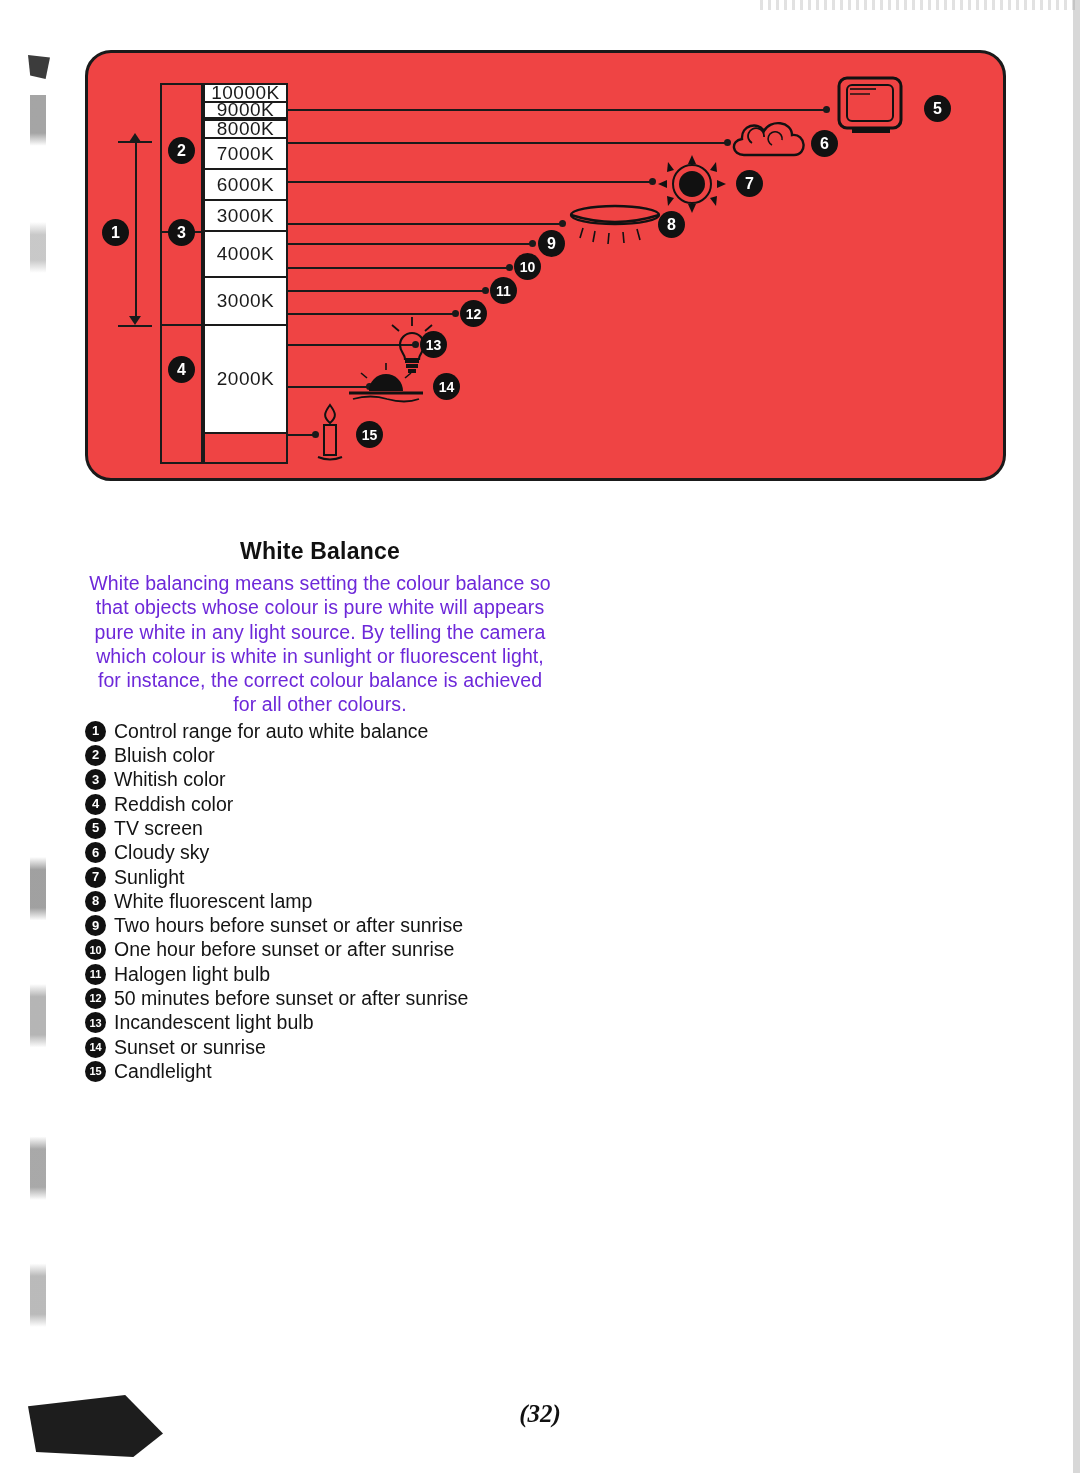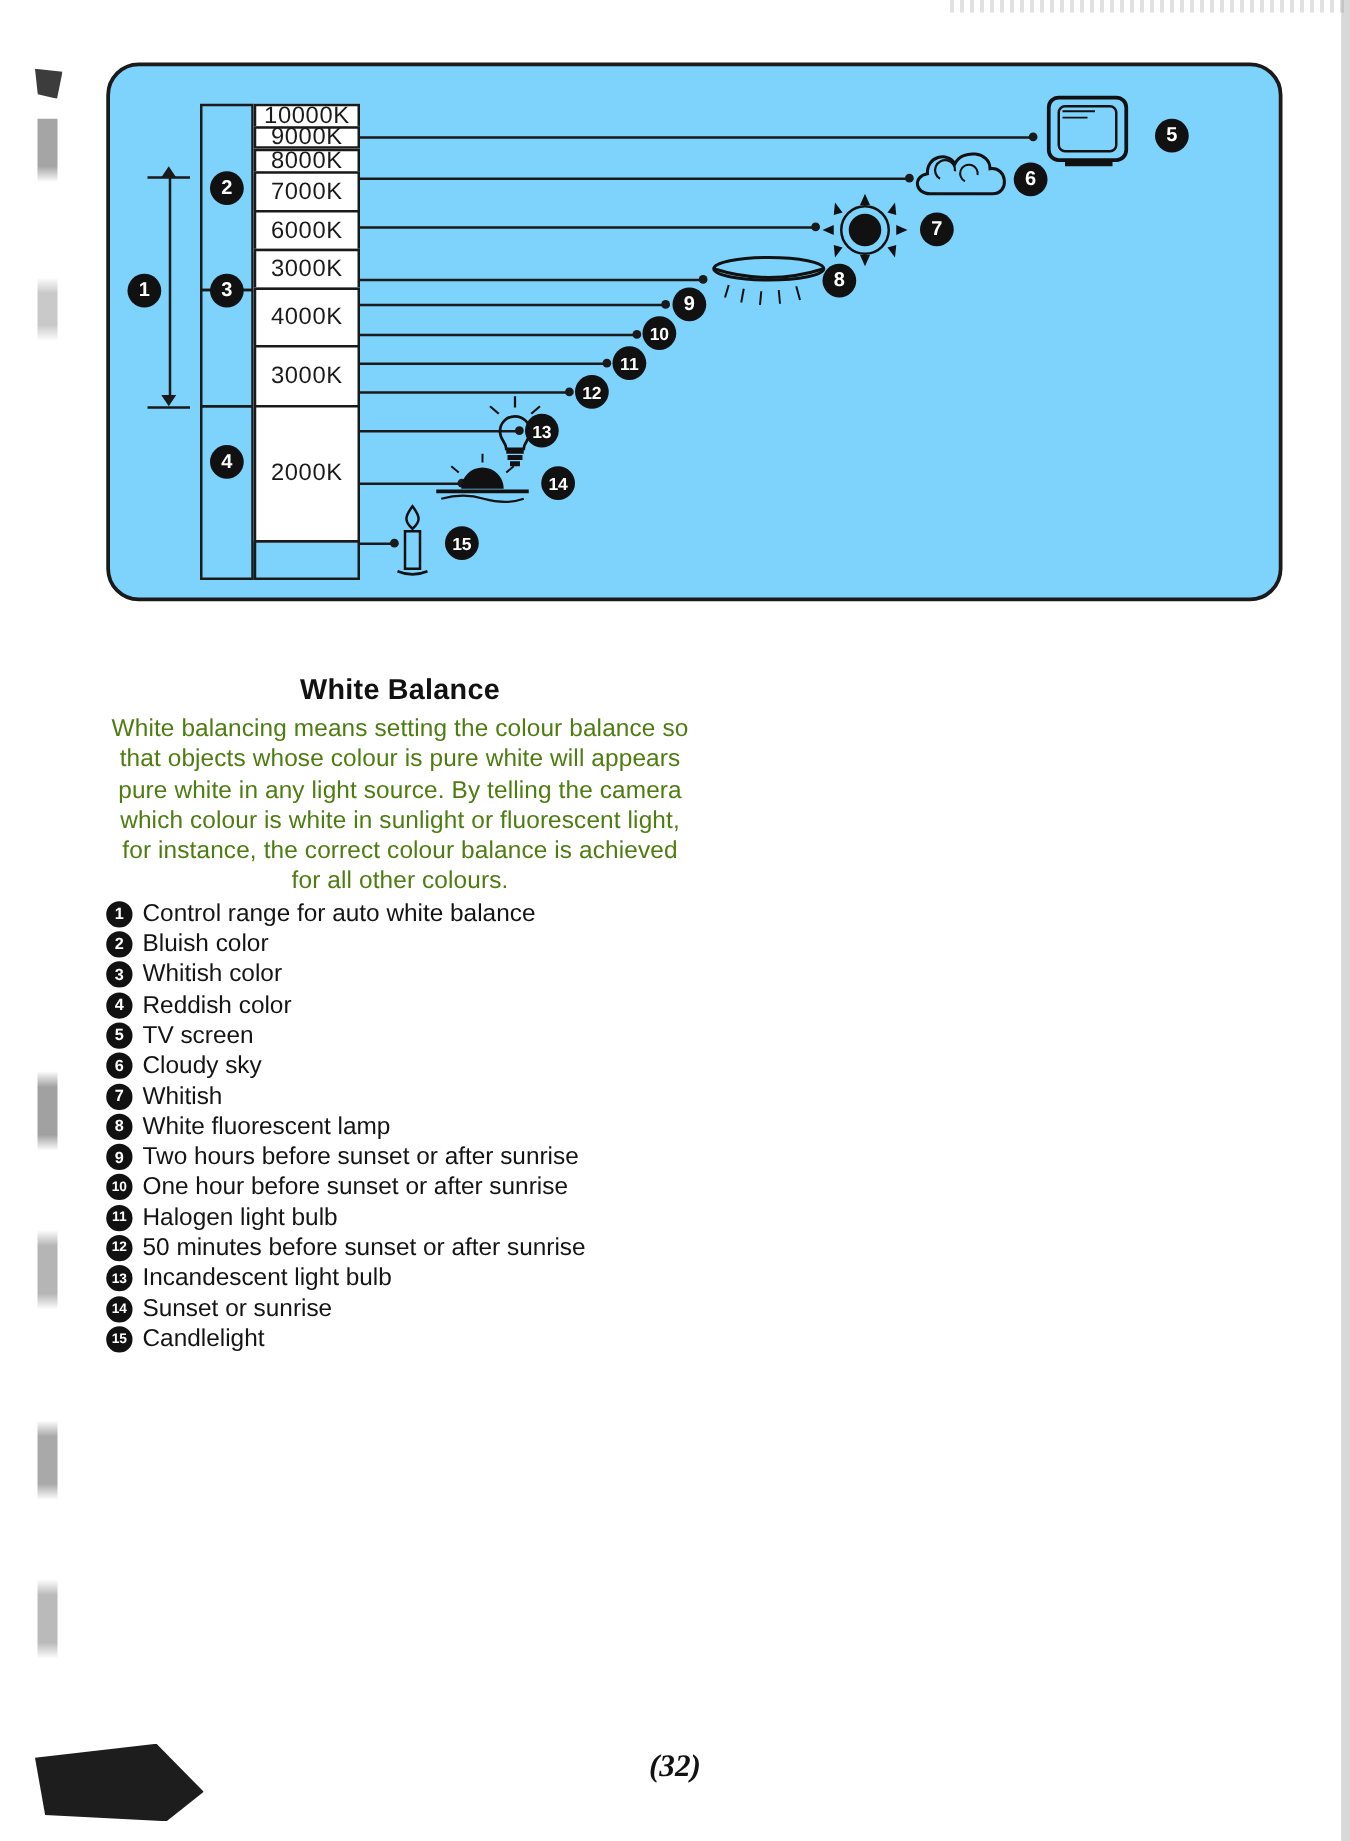--- a/index.html
+++ b/index.html
@@ -52,22 +52,21 @@
     opacity: .95;
   }
 
   
   .diagram {
     position: absolute;
     left: 85px; top: 50px;
     width: 915px; height: 425px;
     border: 3px solid #1a1a1a;
     border-radius: 26px;
-    background: #7dd3fc;
-    padding-left: 20px;
+    background: #ef4444;
   }
   .diag-inner { position: absolute; inset: 0; }
 
   
   .band-box {
     position: absolute;
     border: 2px solid #1a1a1a;
     box-sizing: border-box;
   }
   
@@ -140,21 +139,21 @@
     font-size: 23px;
     font-weight: bold;
     margin: 0 0 6px 0;
     letter-spacing: .2px;
     color: #111;
   }
   p.para {
     font-size: 19.5px;
     line-height: 24.3px;
     margin: 0;
-    color: #4d7c0f;
+    color: #6d28d9;
     letter-spacing: .1px;
   }
   ul.legend {
     list-style: none;
     margin: 2px 0 0 0;
     padding: 0;
   }
   ul.legend li {
     display: flex;
     align-items: flex-start;
@@ -385,21 +384,21 @@
     <li>
         <span class="li-num">5</span>
         <span>TV screen</span>
       </li>
     <li>
         <span class="li-num">6</span>
         <span>Cloudy sky</span>
       </li>
     <li>
         <span class="li-num">7</span>
-        <span>Whitish</span>
+        <span>Sunlight</span>
       </li>
     <li>
         <span class="li-num">8</span>
         <span>White fluorescent lamp</span>
       </li>
     <li>
         <span class="li-num">9</span>
         <span>Two hours before sunset or after sunrise</span>
       </li>
     <li>

